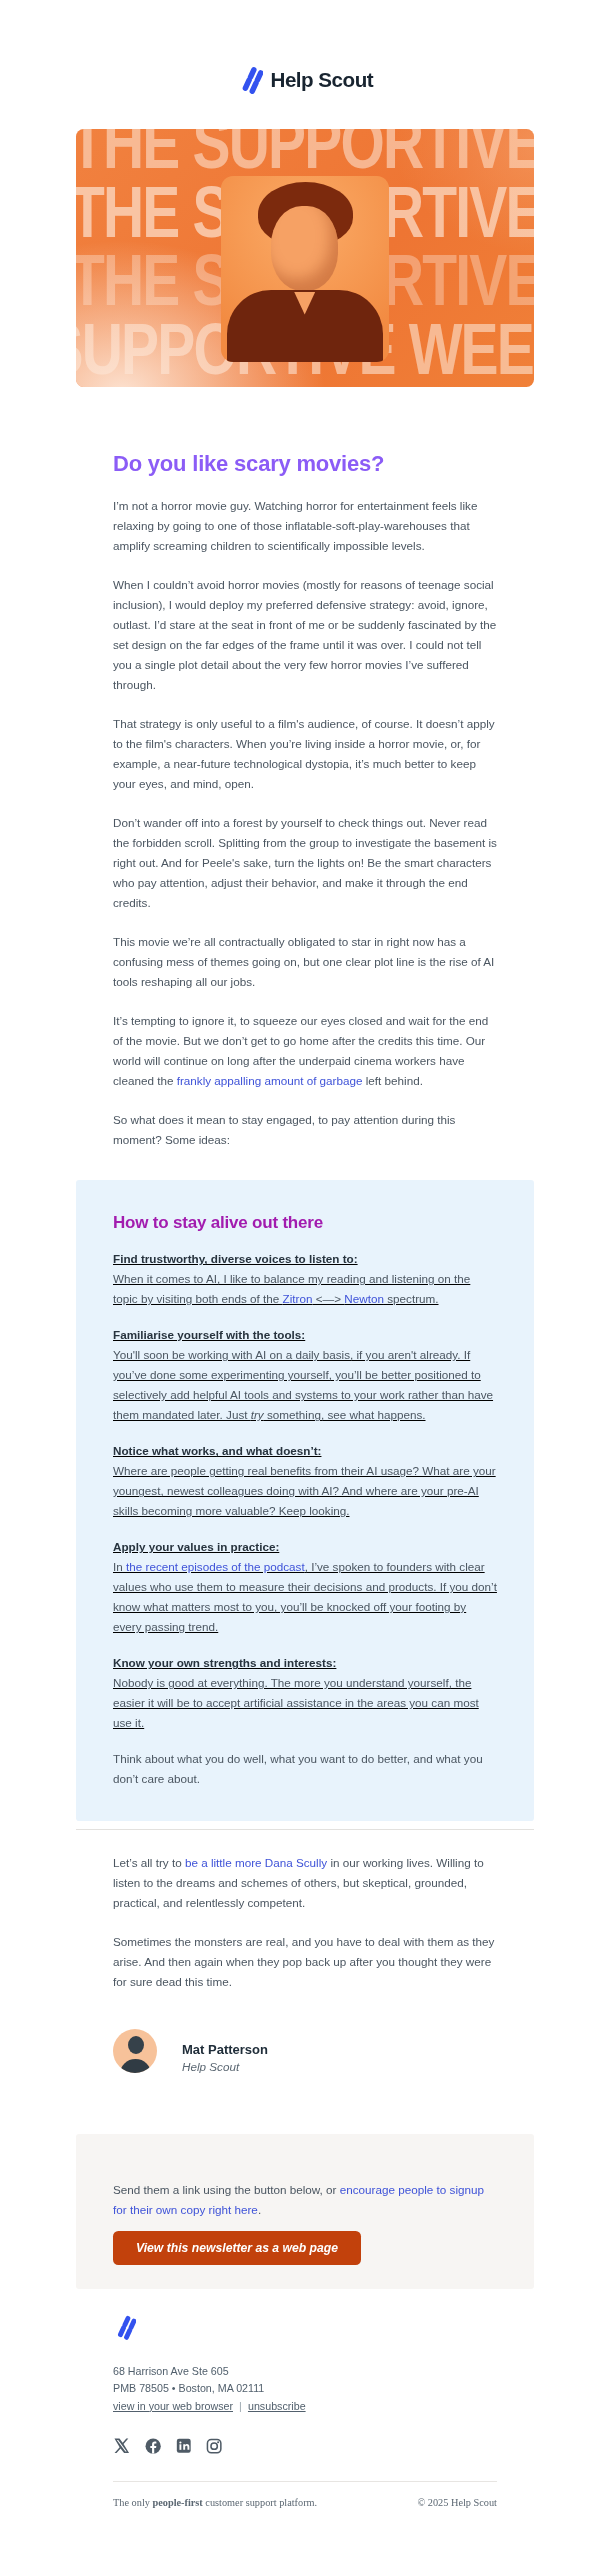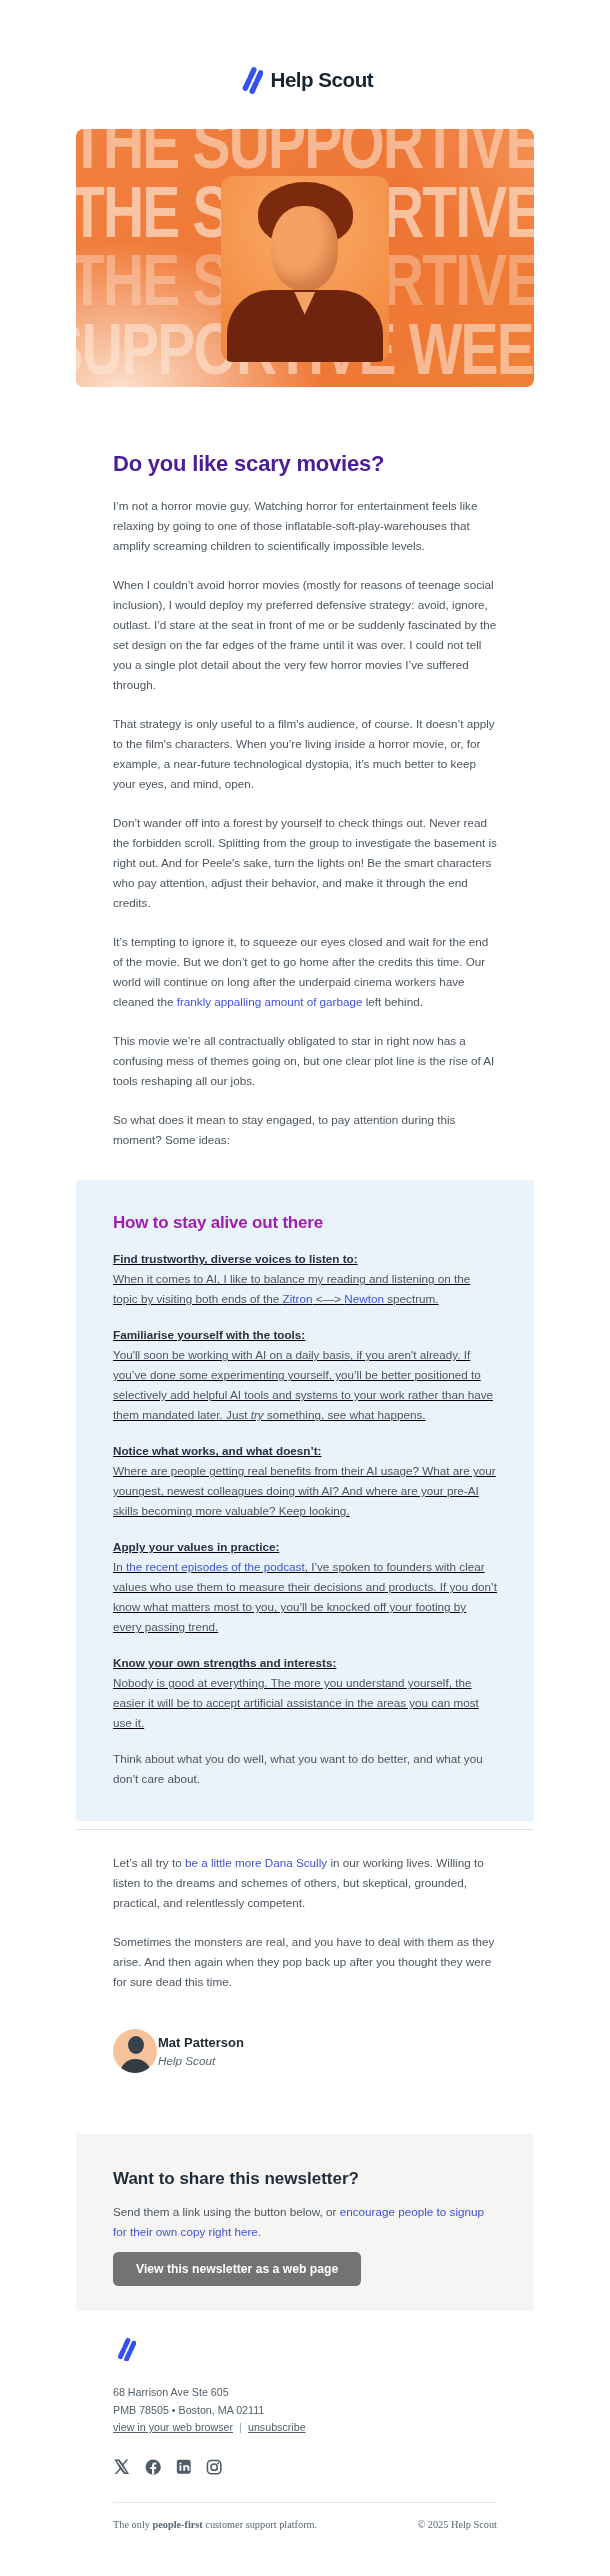--- a/index.html
+++ b/index.html
@@ -33,47 +33,47 @@
   .ps-face { position:absolute; top:30.5px; left:50px; width:67px; height:85px; background:#f6a164;
              border-radius:46%; box-shadow:inset -7.6px -12.2px 13.7px rgba(150,55,14,.35); }
   .ps-body { position:absolute; bottom:-20px; left:6.1px; width:156px; height:92px; background:#6f250d;
              border-radius:44px 44px 0 0; }
   .ps-collar { position:absolute; bottom:47px; left:73px; width:21.4px; height:23px; background:#f6a164;
                clip-path:polygon(0 0,100% 0,50% 100%); }
 
   
   .content { width:458px; margin:0 auto; padding:0 37px; }
   h1.article-title { margin:64px 0 0; font-size:22px; line-height:26px; font-weight:700;
-                     color:#4c1d95; letter-spacing:-0.2px; }
+                     color:#8b5cf6; letter-spacing:-0.2px; }
   .para { margin:19px 0 0; font-size:11.7px; line-height:20px; color:#4b5661; }
   a.ilink { color:#3f53d8; text-decoration:none; }
   .em { font-style:italic; }
 
   .callout { margin:30.5px -37px 0; padding:32px 37px; background:#e8f3fc; border-radius:3.1px; }
   .callout-title { margin:0; font-size:17px; line-height:21.4px; font-weight:700; color:#a21caf; letter-spacing:-0.2px; }
   .c-sec { margin-top:16px;text-decoration:underline; }
   .c-head { margin:0; font-size:11.7px; line-height:20px; font-weight:700; color:#27333e; }
   .c-body { margin:0; font-size:11.7px; line-height:20px; color:#4b5661; }
   .c-closing { margin-top:16px; }
 
   hr.post-divider { border:none; border-top:0.8px solid #e3e1de; margin:7.6px -37px 0; }
   .para.after-box { margin-top:23px; }
 
-  .signature { margin-top:37px; display:flex; align-items:center; gap:1px; }
+  .signature { margin-top:37px; display:flex; align-items:flex-end; gap:25px; }
   .avatar { position:relative; width:44px; height:44px; border-radius:50%; overflow:hidden; background:#f7c29a; flex:0 0 auto; }
   .av-head { position:absolute; top:6.9px; left:14.5px; width:16px; height:18.3px; border-radius:50%; background:#36414a; }
   .av-body { position:absolute; bottom:-6.1px; left:6.9px; width:31px; height:20px; border-radius:15.3px 15.3px 0 0; background:#303b44; }
   .sig-name { margin:0; font-size:13px; font-weight:700; color:#202e3a; }
   .sig-org { margin:3.1px 0 0; font-size:11.7px; font-style:italic; color:#5b6772; }
 
   .share { margin:61px -37px 0; padding:34px 37px 24.4px; background:#f7f5f3; border-radius:3.1px; }
   .share-title { margin:0; font-size:17px; line-height:21.4px; font-weight:700; color:#1f2d3a; }
   .share-body { margin:12.2px 0 0; font-size:11.7px; line-height:20px; color:#4b5661; }
-  .btn { display:inline-block; margin-top:10.7px; padding:10px 23px; background:#737373; color:#ffffff;
-         font-size:12.2px; font-weight:700; border-radius:5.3px; text-decoration:none; }
+  .btn { display:inline-block; margin-top:10.7px; padding:10px 23px; background:#c2410c; color:#ffffff;
+         font-size:12.2px; font-weight:700; border-radius:5.3px; text-decoration:none;font-style:italic; }
 
   footer { margin-top:26px; }
   .f-logo { display:block; }
   .f-addr { margin:0; font-size:10.7px; line-height:17.5px; color:#52606d; }
   .f-addr.first { margin-top:23px; }
   .f-links { margin:0; font-size:10.7px; line-height:17.5px; }
   .f-links a { color:#52606d; text-decoration:underline; }
   .f-sep { color:#9aa5ae; margin:0 6.1px; }
   .f-social { margin-top:21.4px; display:flex; gap:13px; align-items:center; }
   .f-social a { display:inline-flex; }
@@ -115,22 +115,22 @@
   </div>
 
   <main class="content">
 
     <h1 class="article-title">Do you like scary movies?</h1>
 
     <p class="para"><span>I’m not a horror movie guy. Watching horror for entertainment feels like relaxing by going to one of those inflatable-soft-play-warehouses that amplify screaming children to scientifically impossible levels.</span></p>
     <p class="para"><span>When I couldn’t avoid horror movies (mostly for reasons of teenage social inclusion), I would deploy my preferred defensive strategy: avoid, ignore, outlast. I’d stare at the seat in front of me or be suddenly fascinated by the set design on the far edges of the frame until it was over. I could not tell you a single plot detail about the very few horror movies I’ve suffered through.</span></p>
     <p class="para"><span>That strategy is only useful to a film's audience, of course. It doesn’t apply to the film's characters. When you’re living inside a horror movie, or, for example, a near-future technological dystopia, it’s much better to keep your eyes, and mind, open.</span></p>
     <p class="para"><span>Don’t wander off into a forest by yourself to check things out. Never read the forbidden scroll. Splitting from the group to investigate the basement is right out. And for Peele's sake, turn the lights on! Be the smart characters who pay attention, adjust their behavior, and make it through the end credits.</span></p>
+    <p class="para"><span>This movie we’re all contractually obligated to star in right now has a confusing mess of themes going on, but one clear plot line is the rise of AI tools reshaping all our jobs.</span></p>
     <p class="para"><span>It’s tempting to ignore it, to squeeze our eyes closed and wait for the end of the movie. But we don’t get to go home after the credits this time. Our world will continue on long after the underpaid cinema workers have cleaned the </span><a href="#" class="ilink">frankly appalling amount of garbage</a><span> left behind.</span></p>
-    <p class="para"><span>This movie we’re all contractually obligated to star in right now has a confusing mess of themes going on, but one clear plot line is the rise of AI tools reshaping all our jobs.</span></p>
     <p class="para"><span>So what does it mean to stay engaged, to pay attention during this moment? Some ideas:</span></p>
 
     <section class="callout">
       <h2 class="callout-title">How to stay alive out there</h2>
       <div class="c-sec">
         <p class="c-head">Find trustworthy, diverse voices to listen to:</p>
         <p class="c-body"><span>When it comes to AI, I like to balance my reading and listening on the topic by visiting both ends of the </span><a href="#" class="ilink">Zitron</a><span> &lt;—&gt; </span><a href="#" class="ilink">Newton</a><span> spectrum.</span></p>
       </div>
       <div class="c-sec">
         <p class="c-head">Familiarise yourself with the tools:</p>
@@ -161,21 +161,20 @@
         <div class="av-head"></div>
         <div class="av-body"></div>
       </div>
       <div>
         <p class="sig-name">Mat Patterson</p>
         <p class="sig-org">Help Scout</p>
       </div>
     </div>
 
     <section class="share">
-      <h2 class="share-title">Want to share this newsletter?</h2>
       <p class="share-body"><span>Send them a link using the button below, or </span><a href="#" class="ilink">encourage people to signup for their own copy right here</a><span>.</span></p>
       <a class="btn" href="#">View this newsletter as a web page</a>
     </section>
 
     <footer>
       <svg class="f-logo" width="23" height="24.4" viewBox="0 0 34 36">
         <g stroke="#3352ef" stroke-width="7.2" stroke-linecap="round" fill="none">
           <path d="M11 29 L22 5" stroke-dasharray="11.5 4.5"></path>
           <path d="M20 33 L31 9" stroke-dasharray="11.5 4.5"></path>
         </g>

